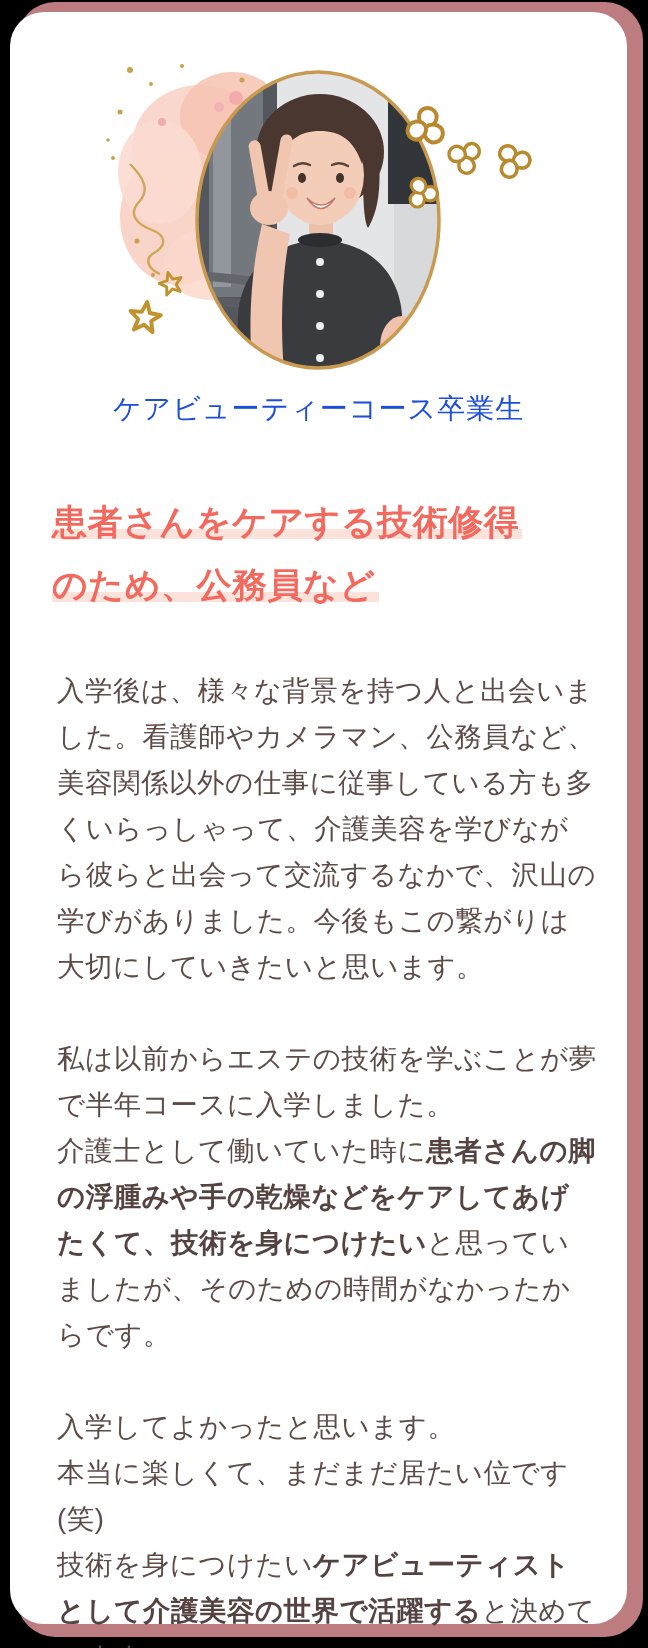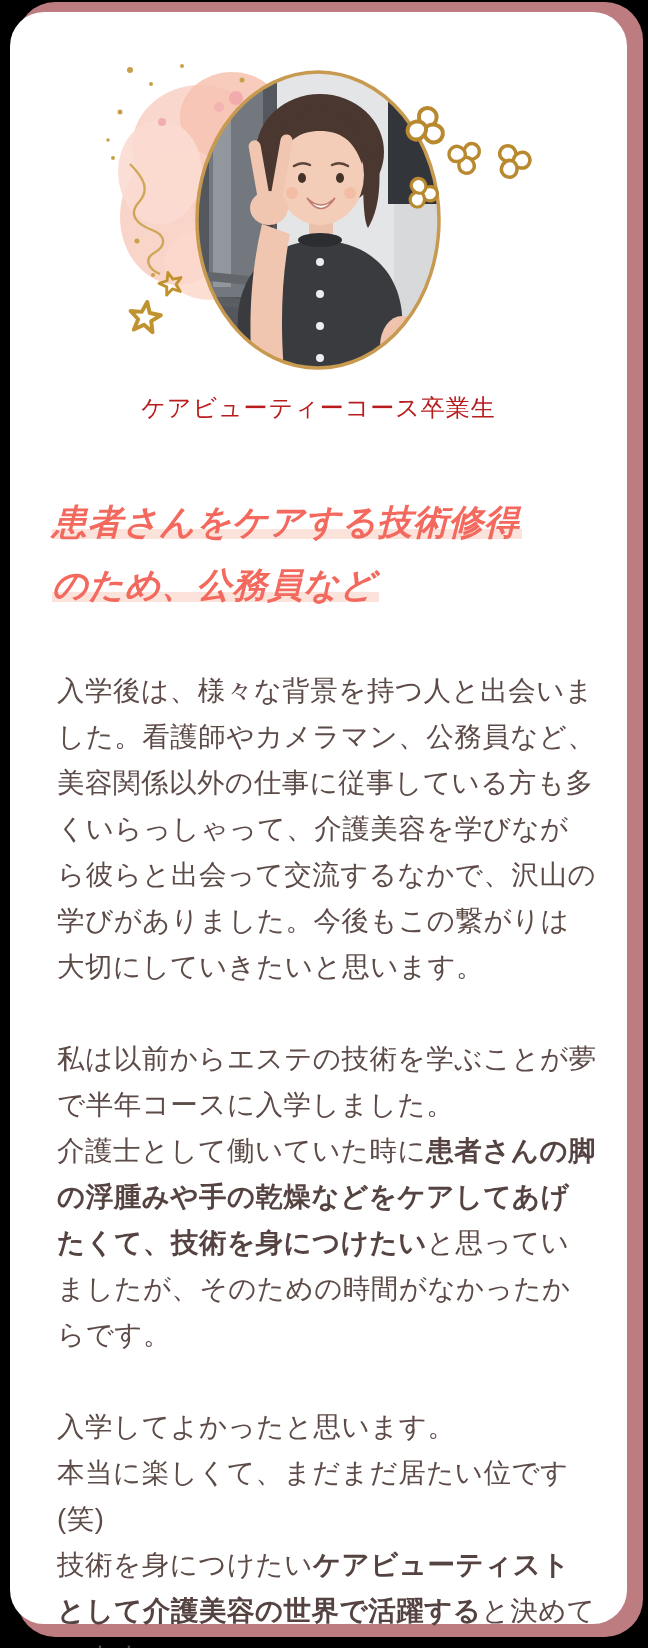--- a/index.html
+++ b/index.html
@@ -15,31 +15,30 @@
   .card{
     position:absolute;left:10px;top:12px;width:617px;height:1612px;
     border-radius:34px;background:#ffffff;
   }
   .hero{position:absolute;left:0;top:0;}
   .petal{fill:#ffffff;stroke:#b9892f;stroke-width:5.5;stroke-linejoin:round;}
   .star{fill:none;stroke:#c0932f;stroke-width:3.4;stroke-linejoin:round;}
   .caption{
     position:absolute;top:376px;left:0;width:100%;text-align:center;
     font-family:"DejaVu Serif","Liberation Serif",serif;
-    font-size:24px;line-height:41px;color:#b91c1c;letter-spacing:1px;
+    font-size:28px;line-height:41px;color:#1d4ed8;letter-spacing:1px;
   }
   .heading{
     position:absolute;top:478px;left:42px;right:24px;margin:0;
     font-size:35px;font-weight:700;line-height:63px;color:#f4695e;
     letter-spacing:0.5px;
   }
   .hl{
     background:linear-gradient(180deg,rgba(252,226,218,0) 70%,#fbe2da 70%,#fbe2da 96%,rgba(252,226,218,0) 96%);
     padding-right:3px;
-    font-style:italic;
   }
   .article{
     position:absolute;top:656px;left:47px;width:540px;
     font-size:27.5px;line-height:46px;color:#5d4b48;letter-spacing:0.5px;
   }
   .article p{margin:0 0 46px 0;}
   .article p:last-child{margin-bottom:0;}
   .strong{font-weight:700;color:#554341;}
 </style>
 </head>

